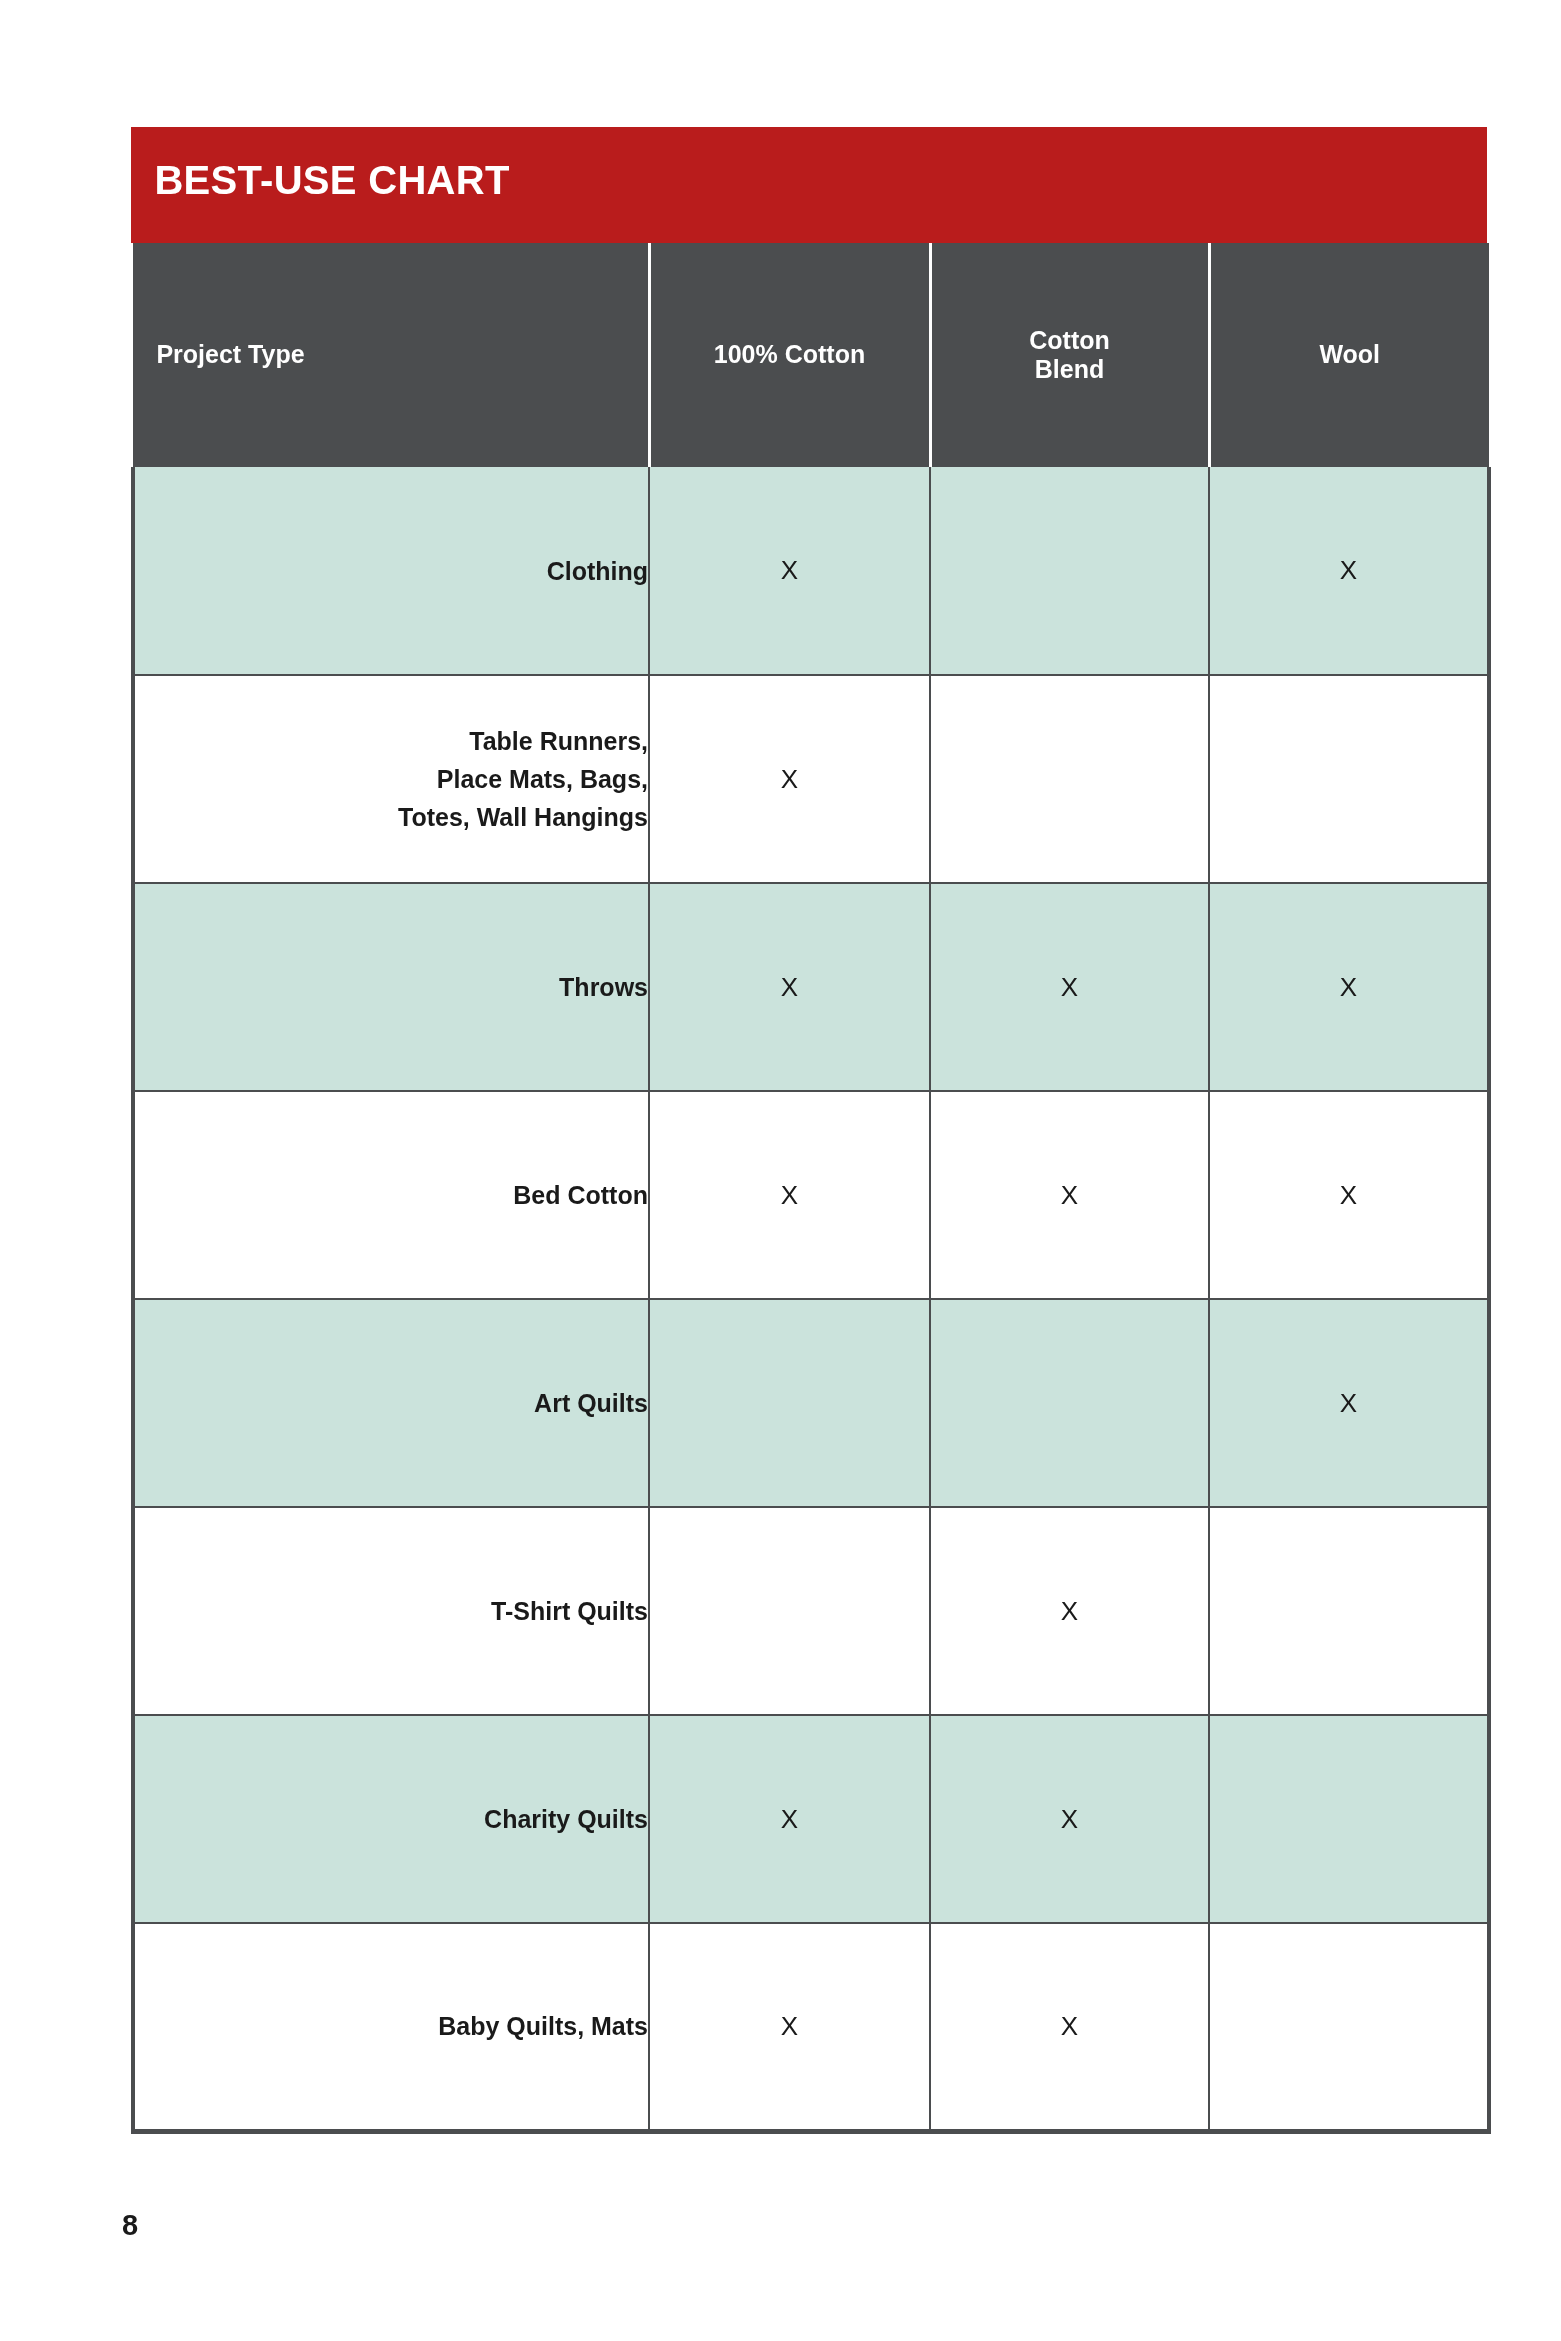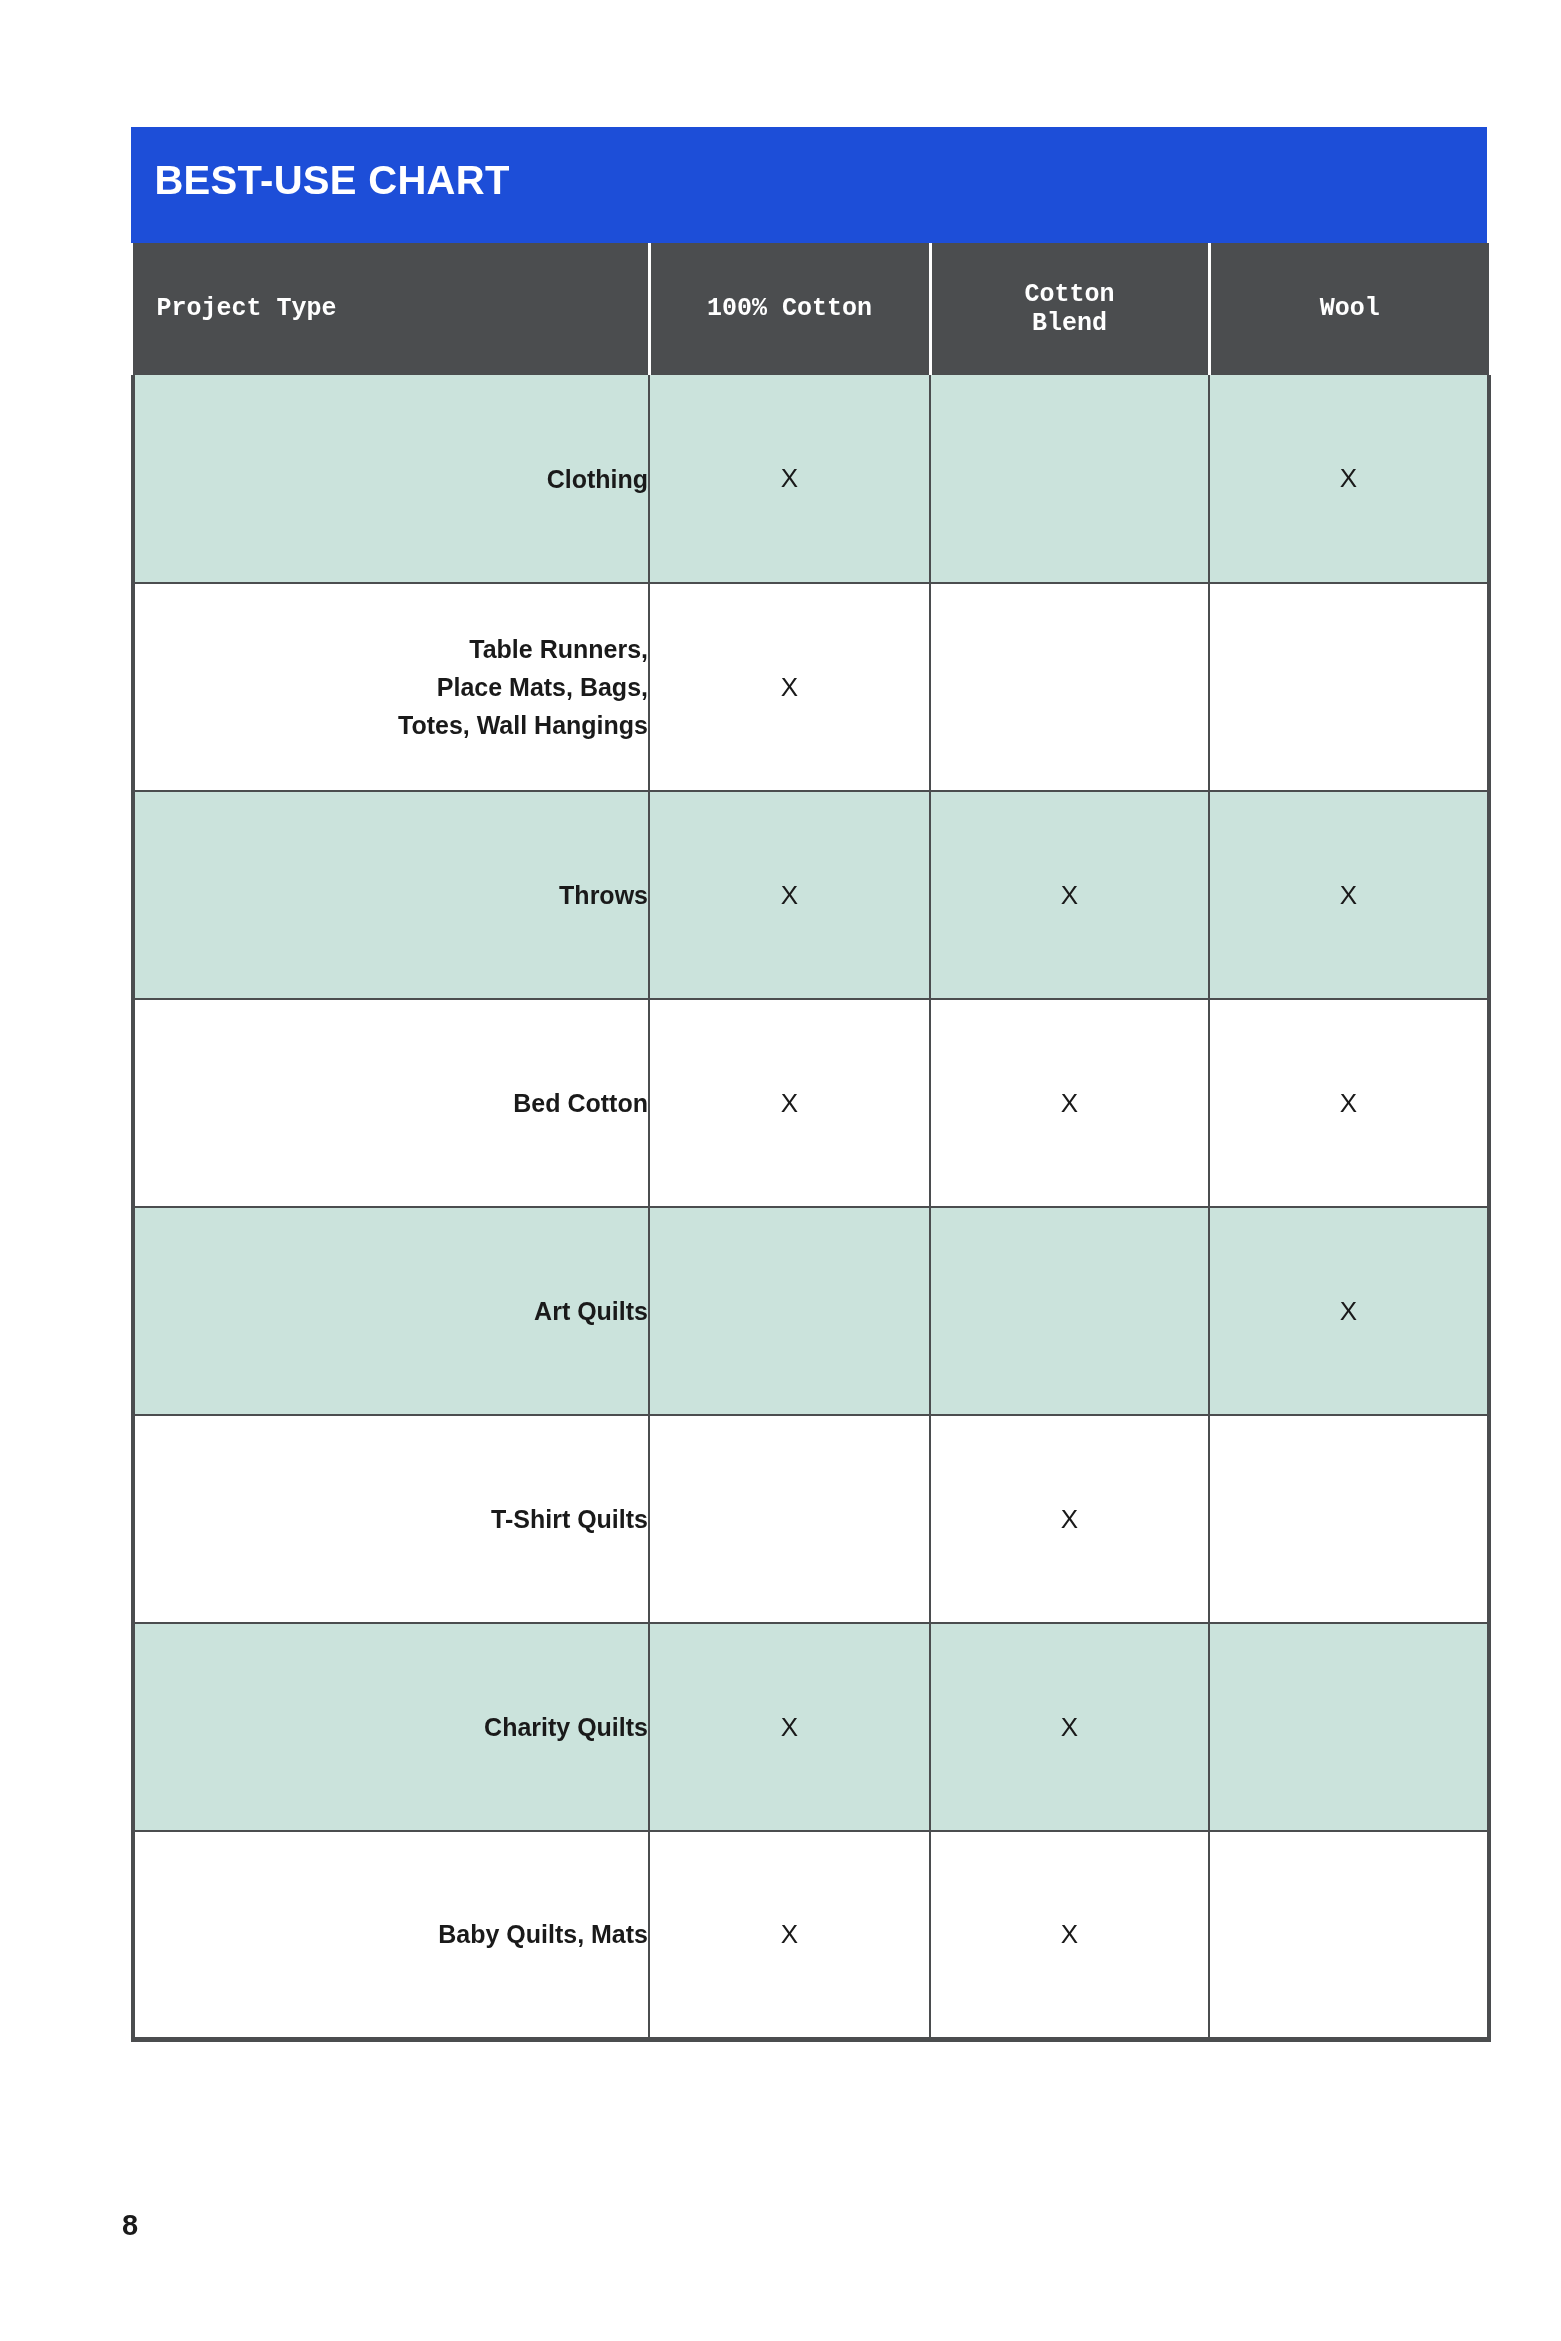--- a/index.html
+++ b/index.html
@@ -29,21 +29,21 @@
   #chart-block {
     position: absolute;
     left: 131px;
     top: 127px;
     width: 1356px;
   }
 
   
   #title-banner {
     height: 116px;
-    background: #1d4ed8;
+    background: #b91c1c;
     position: relative;
   }
   #chart-title {
     position: absolute;
     left: 23.4px;
     top: 32.5px;
     font-size: 40px;
     font-weight: 700;
     letter-spacing: 0.3px;
     color: #ffffff;
@@ -59,22 +59,21 @@
     margin: 0;
     padding: 0;
   }
   table.best-use col.c-project { width: 516px; }
   table.best-use col.c-cotton  { width: 281px; }
   table.best-use col.c-blend   { width: 279px; }
   table.best-use col.c-wool    { width: 280px; }
 
   
   thead tr {
-    height: 132px;
-    font-family: Liberation Mono, monospace;
+    height: 224px;
   }
   thead th {
     background: #4b4d4f;
     color: #ffffff;
     font-size: 25px;
     font-weight: 700;
     padding: 0;
     vertical-align: middle;
     border: 0;
     border-right: 3.3px solid #ffffff;

